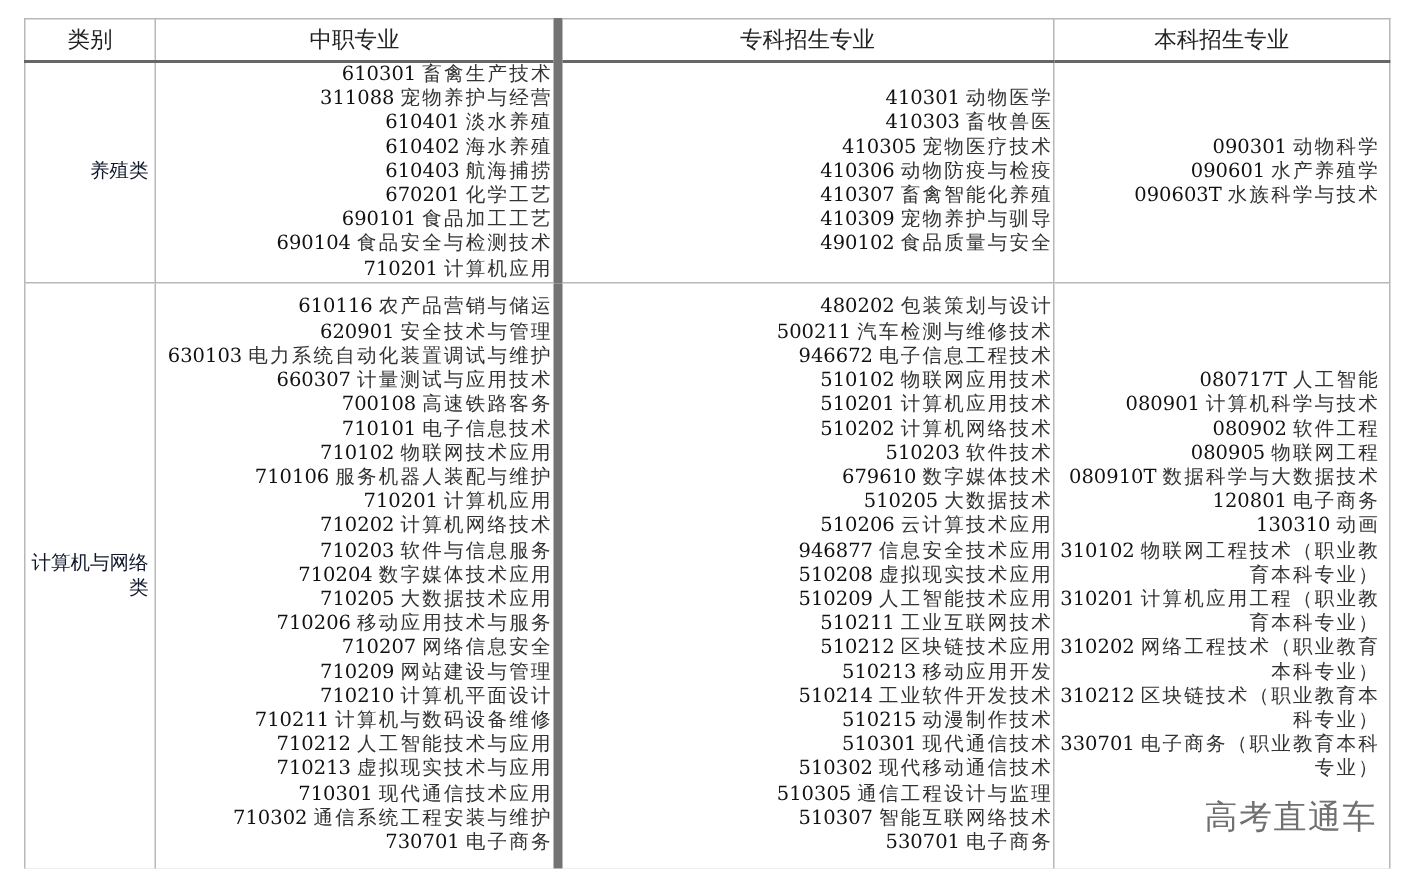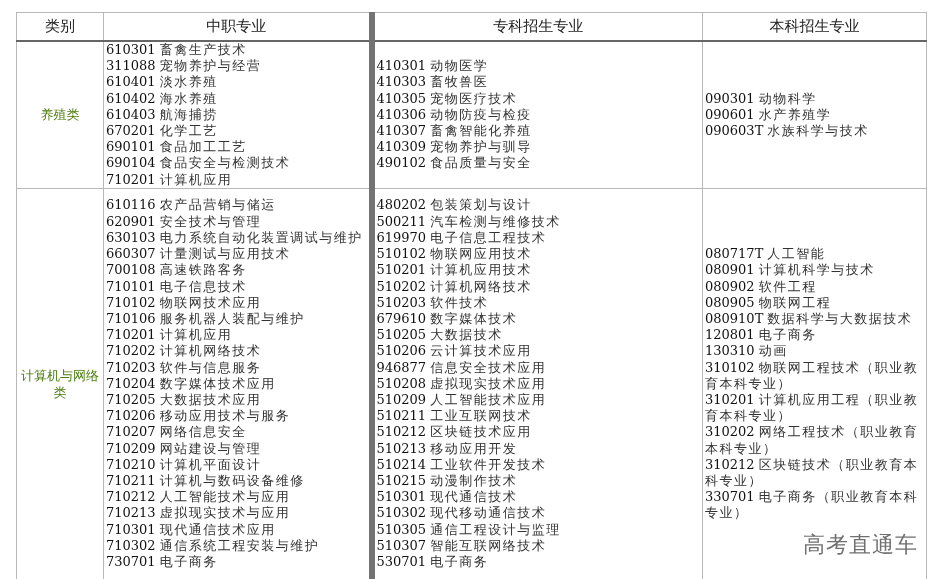--- a/index.html
+++ b/index.html
@@ -1,25 +1,25 @@
 <!DOCTYPE html>
 <html><head>
 <meta charset="utf-8">
 <style>
   html, body { margin:0; padding:0; background:#ffffff; }
   body { width:941px; height:579px; position:relative; overflow:hidden;
          font-family:"DejaVu Serif","Liberation Serif",serif; color:#1a1a1a; }
   table.majors { position:absolute; left:16px; top:12px; width:910px;
     border-collapse:collapse; table-layout:fixed; }
-  table.majors th, table.majors td { border:1px solid #b8b8b8; }
+  table.majors th, table.majors td { border:1px solid #b8b8b8;text-align:right; }
   table.majors th { height:25px; font-family:"DejaVu Sans","Liberation Sans",sans-serif;
     font-weight:normal; font-size:15px; color:#222; text-align:center; vertical-align:middle;
     border-bottom:2px solid #666; }
   col.c1 { width:87px; } col.c2 { width:268px; } col.c3 { width:331px; } col.c4 { width:224px; }
-  td.cat { text-align:center; vertical-align:middle; font-size:13px; color:#4d7c0f; padding:0 4px; line-height:17px; }
+  td.cat { text-align:center; vertical-align:middle; font-size:13px; color:#0f172a; padding:0 4px; line-height:17px; }
   td.list { vertical-align:middle; padding:0 0 0 2px; font-size:13px; line-height:16.2px; }
   table.majors th:nth-child(2), table.majors td.mid { border-left:1px solid #a21caf; }
   table.majors th:nth-child(3), table.majors td.mid2 { border-left:6px solid #737373; }
   .item { white-space:nowrap; }
   .item .code { color:#111; }
   .item .name { color:#333; letter-spacing:1.5px; margin-left:4px; }
   .bk .item { white-space:normal; padding-right:6px; }
   .watermark { position:absolute; left:803px; top:530px; font-size:22px;
     font-family:"DejaVu Sans","Liberation Sans",sans-serif; color:#707070; letter-spacing:1px; }
   tr.r1 td { height:143px; }
@@ -95,21 +95,21 @@
           <div class="item"><span class="code">710211</span><span class="name">计算机与数码设备维修</span></div>
           <div class="item"><span class="code">710212</span><span class="name">人工智能技术与应用</span></div>
           <div class="item"><span class="code">710213</span><span class="name">虚拟现实技术与应用</span></div>
           <div class="item"><span class="code">710301</span><span class="name">现代通信技术应用</span></div>
           <div class="item"><span class="code">710302</span><span class="name">通信系统工程安装与维护</span></div>
           <div class="item"><span class="code">730701</span><span class="name">电子商务</span></div>
         </td>
       <td class="list mid2">
           <div class="item"><span class="code">480202</span><span class="name">包装策划与设计</span></div>
           <div class="item"><span class="code">500211</span><span class="name">汽车检测与维修技术</span></div>
-          <div class="item"><span class="code">619970</span><span class="name">电子信息工程技术</span></div>
+          <div class="item"><span class="code">946672</span><span class="name">电子信息工程技术</span></div>
           <div class="item"><span class="code">510102</span><span class="name">物联网应用技术</span></div>
           <div class="item"><span class="code">510201</span><span class="name">计算机应用技术</span></div>
           <div class="item"><span class="code">510202</span><span class="name">计算机网络技术</span></div>
           <div class="item"><span class="code">510203</span><span class="name">软件技术</span></div>
           <div class="item"><span class="code">679610</span><span class="name">数字媒体技术</span></div>
           <div class="item"><span class="code">510205</span><span class="name">大数据技术</span></div>
           <div class="item"><span class="code">510206</span><span class="name">云计算技术应用</span></div>
           <div class="item"><span class="code">946877</span><span class="name">信息安全技术应用</span></div>
           <div class="item"><span class="code">510208</span><span class="name">虚拟现实技术应用</span></div>
           <div class="item"><span class="code">510209</span><span class="name">人工智能技术应用</span></div>

